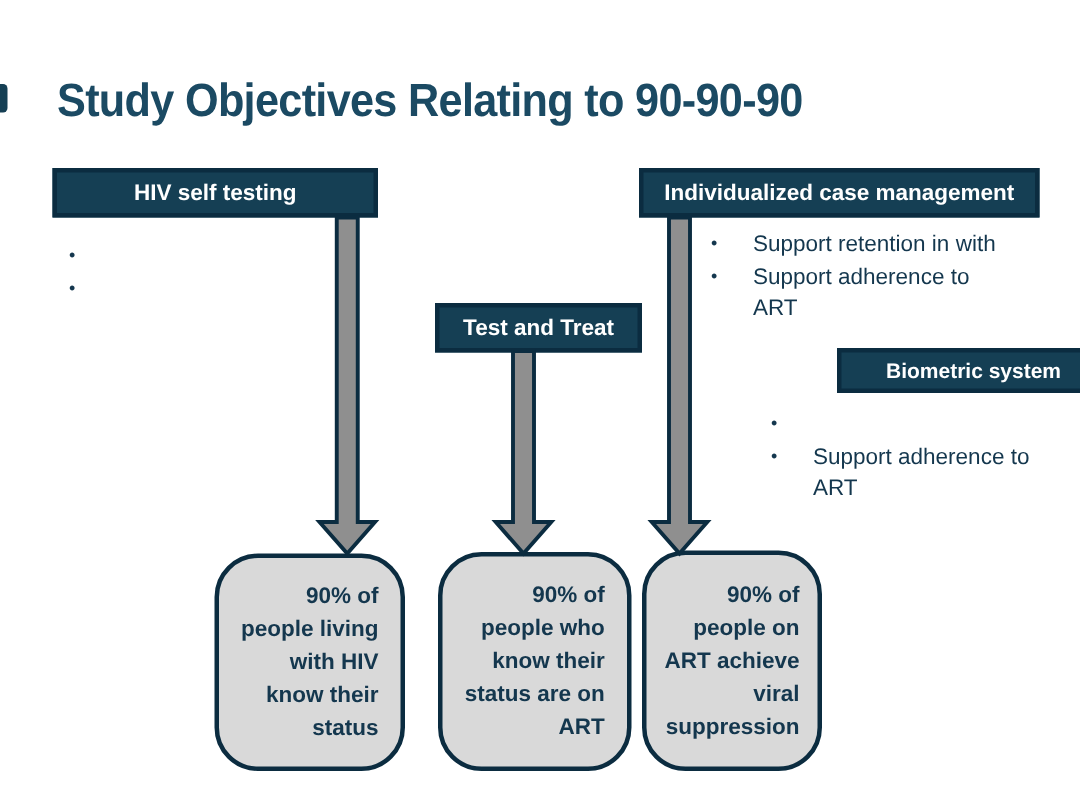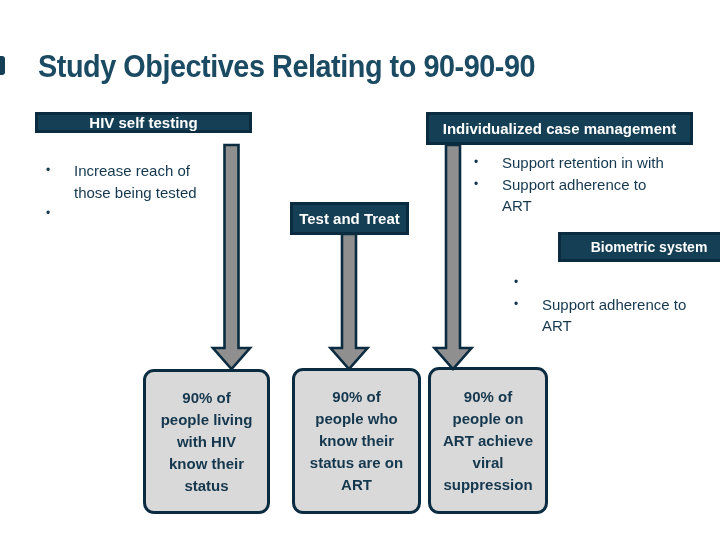--- a/index.html
+++ b/index.html
@@ -17,43 +17,43 @@
     position:absolute;left:0;top:56px;width:5px;height:19px;
     background:var(--navy);border-radius:0 3px 3px 0;
   }
   .navybox{
     position:absolute;box-sizing:border-box;
     background:var(--navy);border:3px solid var(--navy-border);
     color:#ffffff;font-weight:bold;font-size:15px;
     display:flex;align-items:center;justify-content:center;
     text-align:center;
   }
-  .hdr-hiv{left:35px;top:112px;width:217px;height:21px;}
+  .hdr-hiv{left:35px;top:112px;width:217px;height:33px;}
   .hdr-icm{left:426px;top:112px;width:267px;height:33px;}
-  .hdr-tat{left:290px;top:202px;width:119px;height:33px;}
+  .hdr-tat{left:290px;top:202px;width:138px;height:33px;}
   .hdr-bio{left:513px;top:232px;width:182px;height:30px;font-size:14px;margin-left:45px;}
   .bullets{
     position:absolute;margin:0;padding:0;list-style:none;
     color:var(--text);font-size:15px;line-height:21.5px;
   }
   .bullets li{display:flex;align-items:flex-start;}
   .bullet-marker{
     width:28px;flex:0 0 28px;text-align:left;padding-left:6px;
     font-size:12px;line-height:21.5px;
   }
   .bullet-text{white-space:pre-line;}
   .bullets-hiv{left:40px;top:160px;width:178px;}
   .bullets-icm{left:468px;top:152px;width:236px;}
   .bullets-bio{left:508px;top:272px;width:212px;}
   .arrows{position:absolute;left:0;top:0;z-index:5;pointer-events:none;}
   .outcome{
     position:absolute;box-sizing:border-box;z-index:1;
     background:var(--box-gray);border:3px solid var(--navy-border);
-    border-radius:11px;color:var(--text);
-    font-weight:bold;font-size:15px;line-height:22px;text-align:center;
+    border-radius:29px;color:var(--text);
+    font-weight:bold;font-size:15px;line-height:22px;text-align:right;
     display:flex;align-items:center;justify-content:center;
     white-space:pre-line;
   }
   .outcome-1{left:143px;top:369px;width:127px;height:145px;}
   .outcome-2{left:292px;top:368px;width:129px;height:146px;}
   .outcome-3{left:428px;top:367px;width:120px;height:147px;}
 </style>
 </head>
 <body>
 
@@ -72,22 +72,20 @@
   <div class="navybox hdr-tat">
     <span>Test and Treat</span>
   </div>
   <div class="navybox hdr-bio">
     <span>Biometric system</span>
   </div>
 
   <ul class="bullets bullets-hiv">
     <li>
       <span class="bullet-marker">•</span>
-      <span class="bullet-text">Increase reach of
-those being tested</span>
     </li>
     <li>
       <span class="bullet-marker">•</span>
     </li>
   </ul>
 
   <ul class="bullets bullets-icm">
     <li>
       <span class="bullet-marker">•</span>
       <span class="bullet-text">Support retention in with</span>

